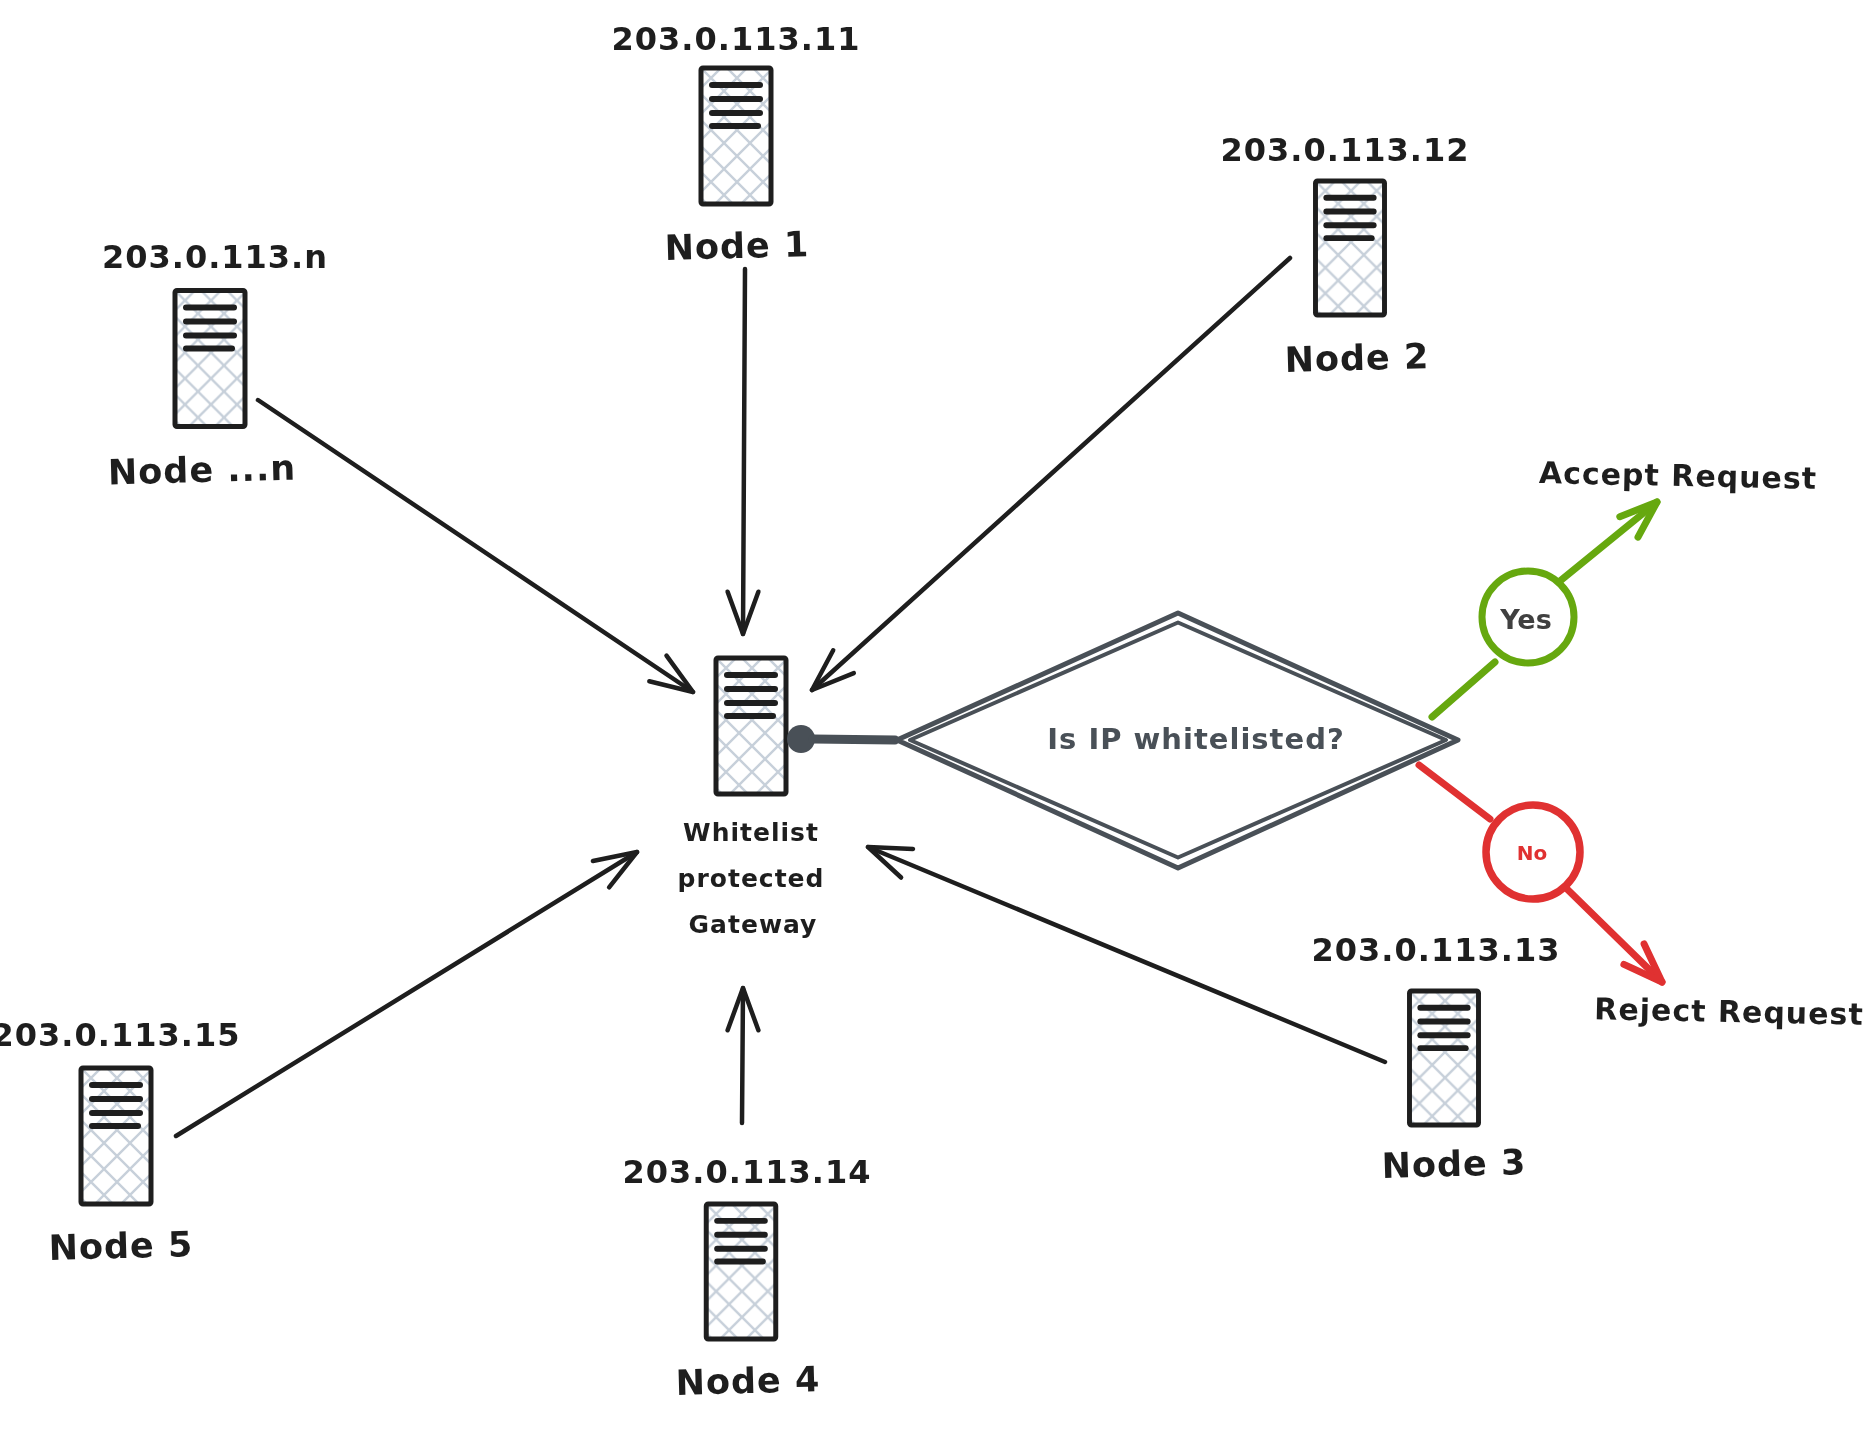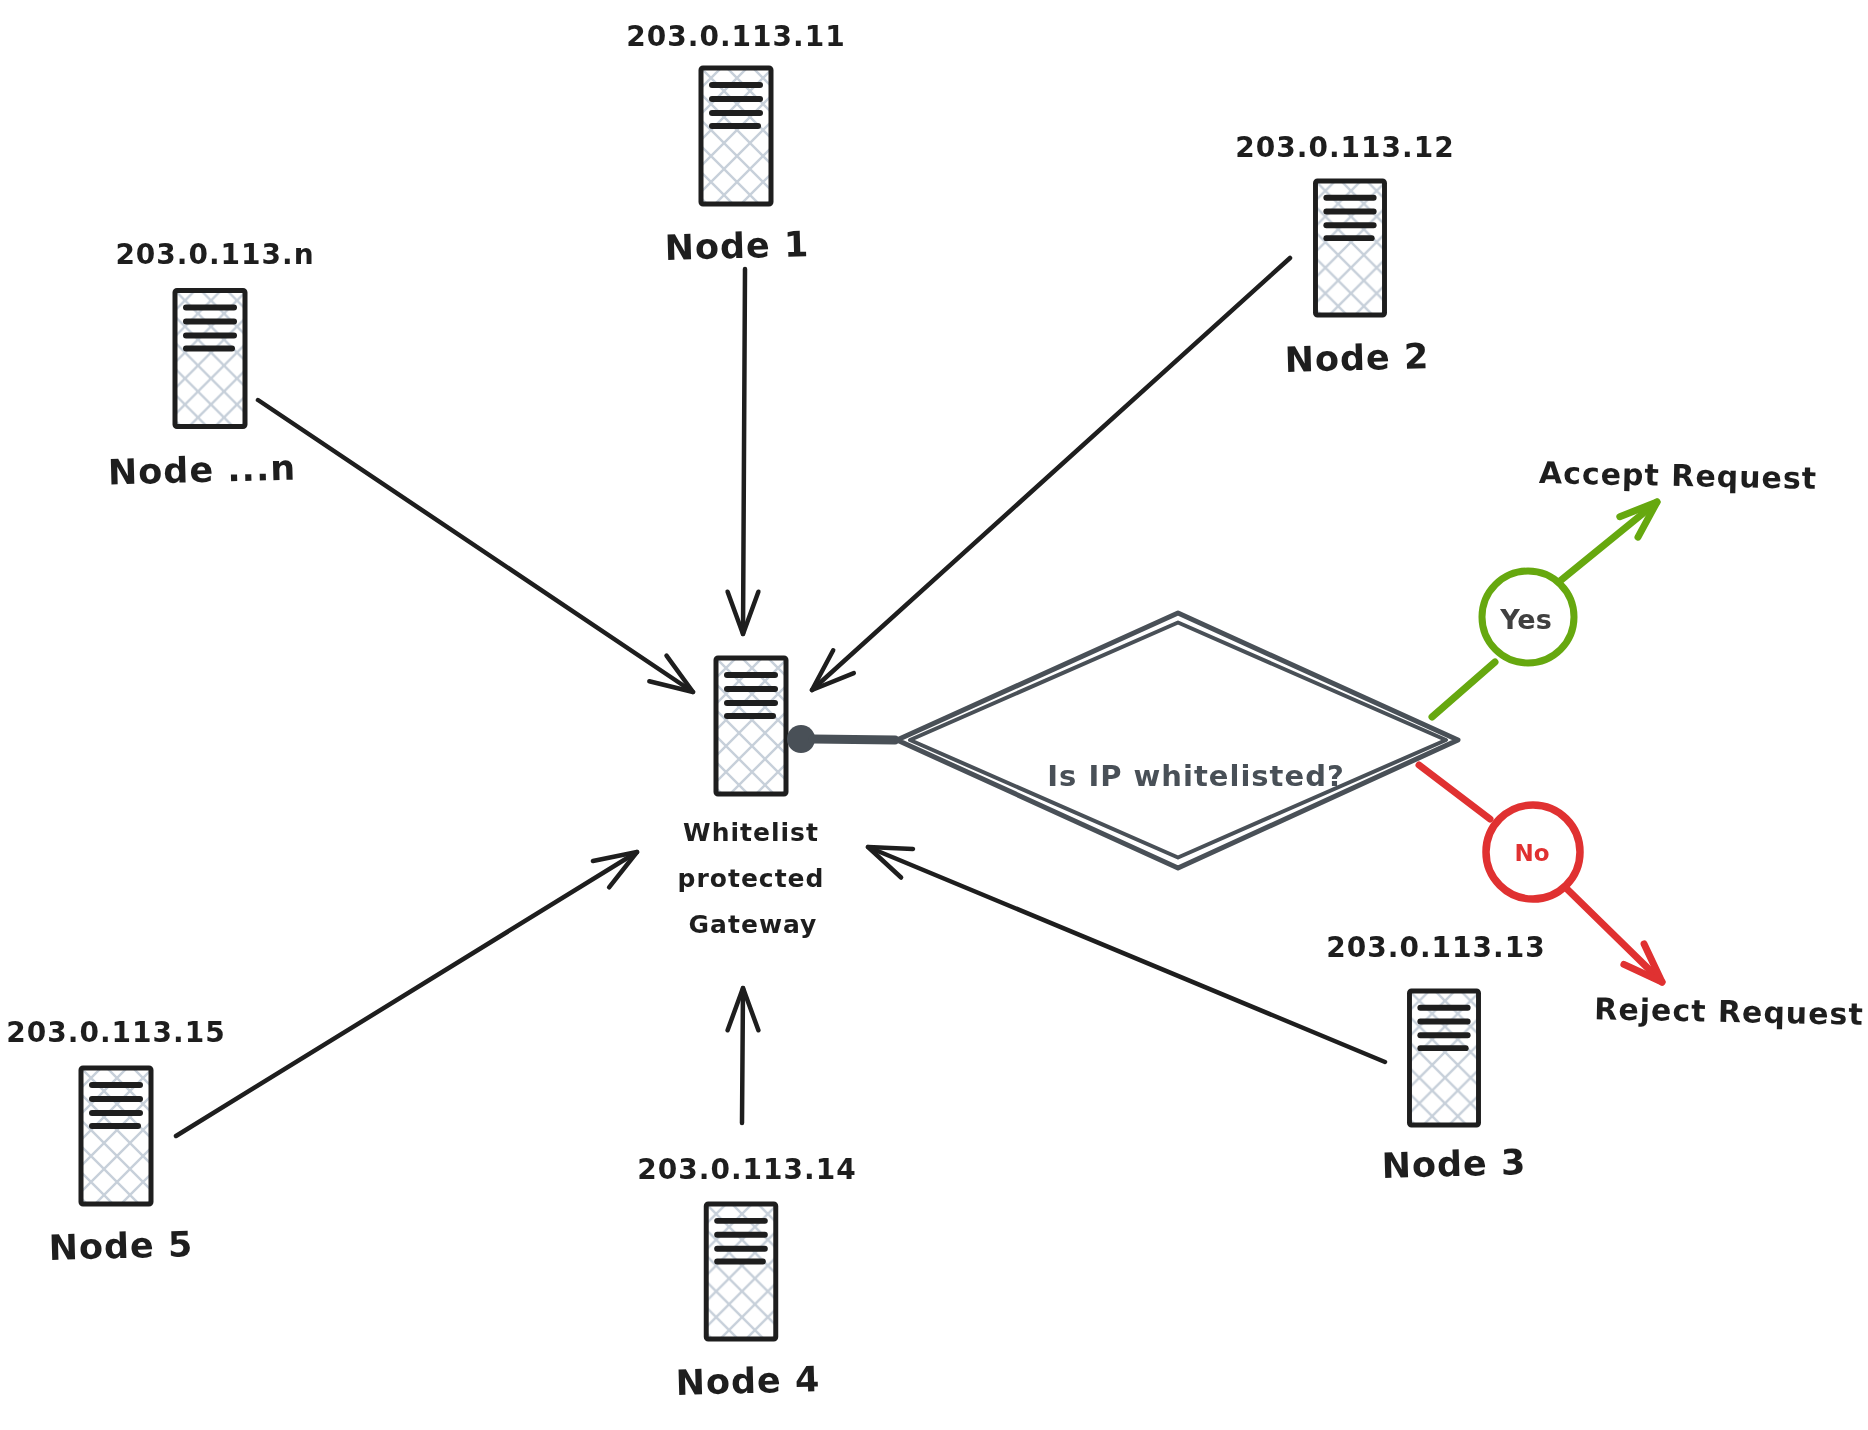--- a/index.html
+++ b/index.html
@@ -4,28 +4,28 @@
 <style>
   html,body{margin:0;padding:0;}
   body{
     width:1868px;height:1430px;position:relative;background:#ffffff;
     font-family:"DejaVu Sans", sans-serif;color:#1e1e1e;overflow:hidden;
   }
   #stage{position:absolute;inset:0;}
   svg#art{position:absolute;left:0;top:0;}
   .lbl{position:absolute;white-space:nowrap;transform:translateX(-50%);
        font-family:"DejaVu Sans", sans-serif;color:#1e1e1e;}
-  .ip{font-size:28px;font-weight:600;letter-spacing:1px;}
+  .ip{font-size:32px;font-weight:600;letter-spacing:1px;}
   .nodename{font-size:35px;font-weight:600;letter-spacing:1px;}
   .gwline{font-size:25px;font-weight:600;letter-spacing:1px;text-align:center;}
-  .question{font-size:29px;font-weight:600;color:#495057;letter-spacing:1px;margin-top:37px;}
+  .question{font-size:29px;font-weight:600;color:#495057;letter-spacing:1px;}
   .outcome{font-size:30px;font-weight:600;letter-spacing:1px;}
   .badge{position:absolute;transform:translate(-50%,-50%);font-weight:600;}
   .badge.yes{color:#404040;font-size:27px;}
-  .badge.no{color:#e03131;font-size:23px;}
+  .badge.no{color:#e03131;font-size:20px;}
   .tilt-l{transform:translateX(-50%) rotate(-1.5deg);}
   .tilt-r{transform:translateX(-50%) rotate(1.2deg);}
 </style>
 </head>
 <body>
 
 <div id="stage">
 
   <svg id="art" width="1868" height="1430" viewBox="0 0 1868 1430">
     <defs>

